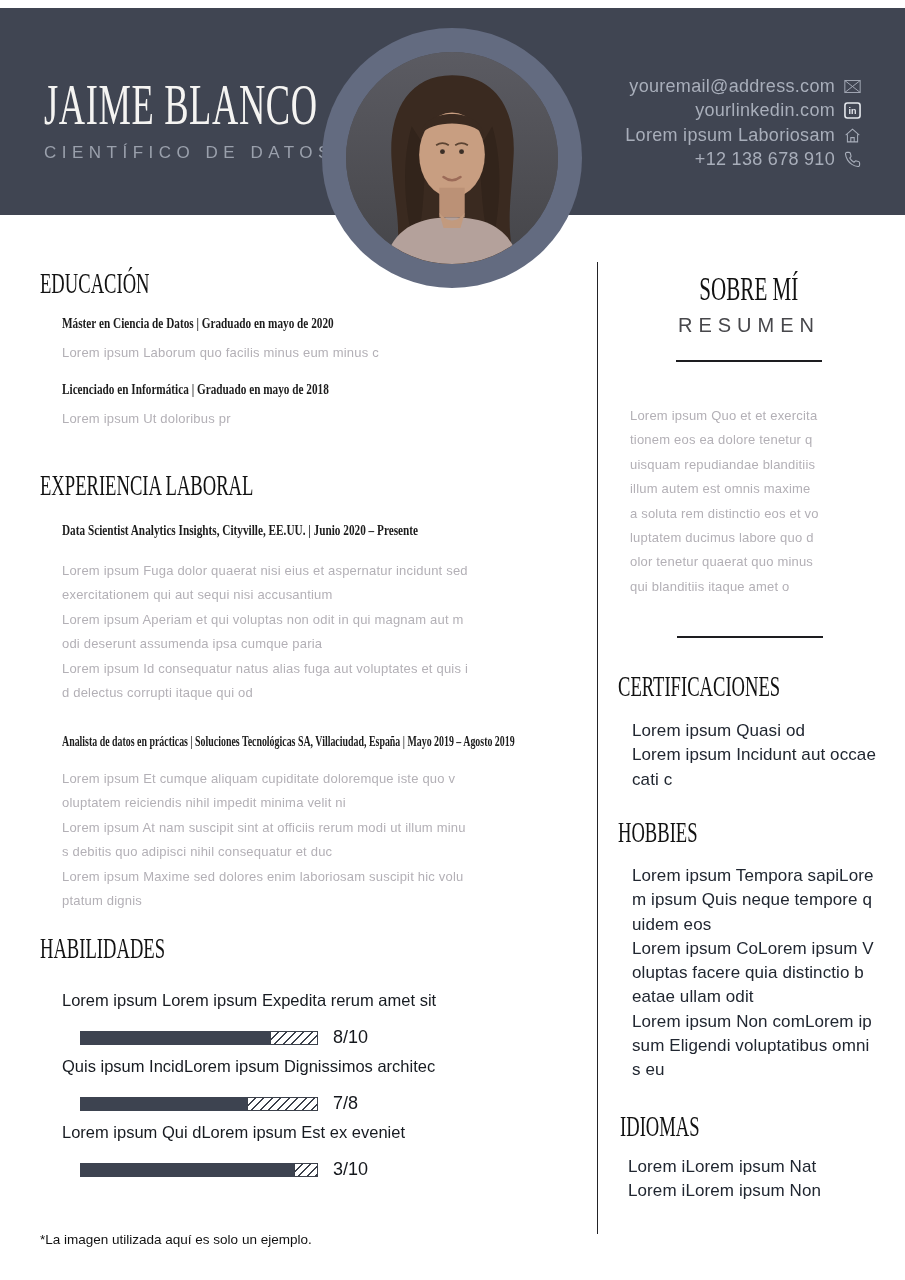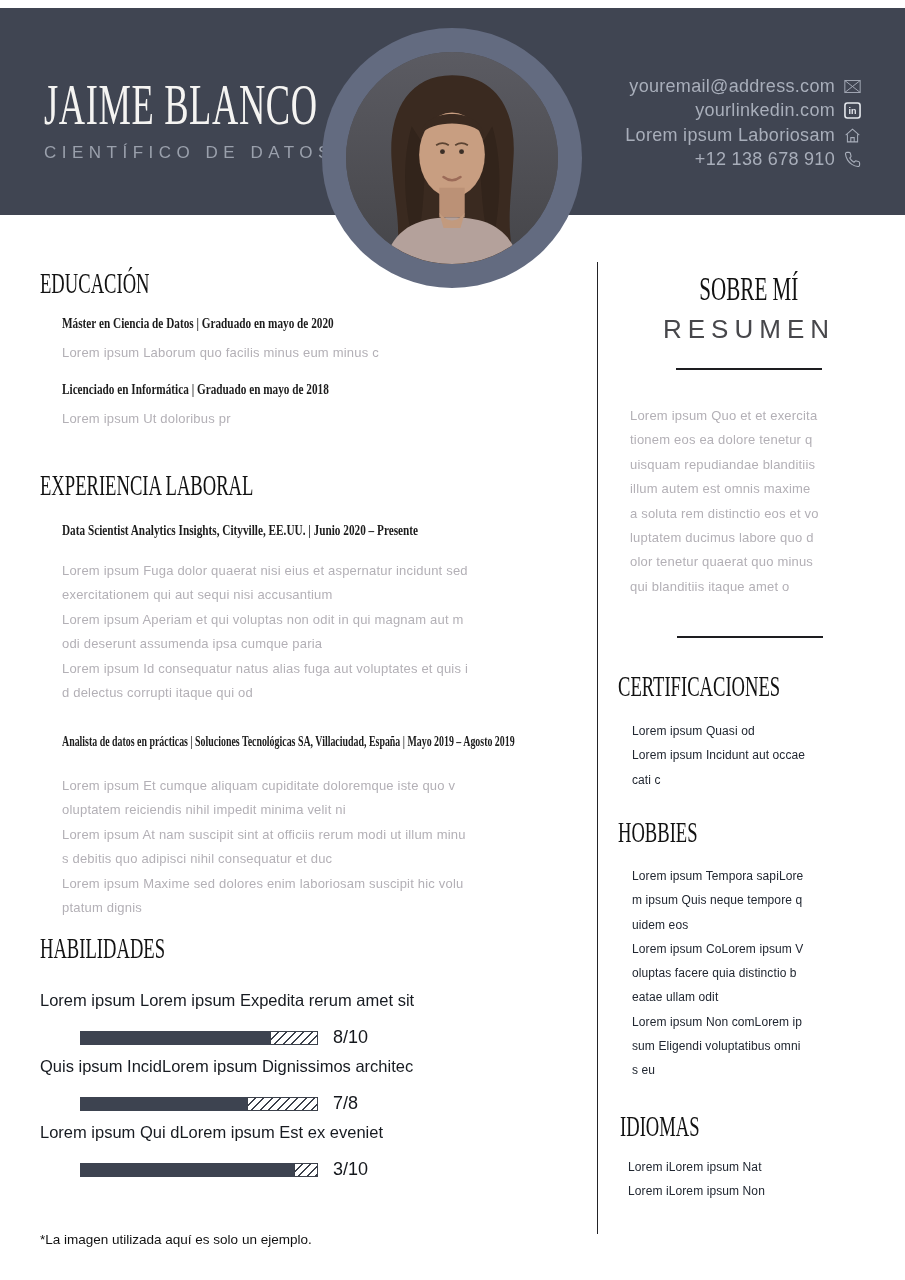--- a/index.html
+++ b/index.html
@@ -32,40 +32,40 @@
   .photo-inner{position:absolute;left:24px;top:24px;width:212px;height:212px;border-radius:50%;overflow:hidden;background:#4c4c52;}
   .photo-inner svg{display:block;width:100%;height:100%;}
 
   
   .section-heading{font-family:"Liberation Serif","DejaVu Serif",serif;font-weight:500;font-size:30px;line-height:30px;
     color:#121212;transform:scaleX(0.62);transform-origin:left center;white-space:nowrap;}
   .entry-title{font-family:"Liberation Serif","DejaVu Serif",serif;font-weight:700;font-size:15px;line-height:18px;
     color:#1c1c1c;transform:scaleX(0.75);transform-origin:left center;white-space:nowrap;}
   .entry-title.tight{transform:scaleX(0.66);}
   .light-text{font-size:13px;font-weight:300;color:var(--light-text);line-height:24.4px;white-space:pre;letter-spacing:0.2px;}
-  .dark-text{font-size:12px;font-weight:400;color:var(--dark-text);line-height:24.3px;white-space:pre;letter-spacing:0.1px;}
+  .dark-text{font-size:17px;font-weight:400;color:var(--dark-text);line-height:24.3px;white-space:pre;letter-spacing:0.1px;}
 
   .abs{position:absolute;}
 
   
   .skill{position:absolute;left:40px;width:540px;}
-  .skill-label{font-size:16.5px;font-weight:500;color:#171b21;line-height:22px;}
+  .skill-label{margin-left:22px;font-size:16.5px;font-weight:500;color:#171b21;line-height:22px;}
   .skill-bar-row{display:flex;align-items:center;margin-left:40px;margin-top:16px;}
   .skill-bar{display:flex;width:238px;height:14px;}
   .skill-bar-fill{background:var(--bar-fill);height:100%;}
   .skill-bar-rest{flex:1;height:100%;border:1px solid #3c414b;background-color:#fff;
     background-image:repeating-linear-gradient(135deg,transparent 0 4.5px,#3c414b 4.5px 6px);}
   .skill-score{margin-left:15px;font-size:18px;font-weight:400;color:#14171c;}
 
   
   .v-divider{position:absolute;left:597px;top:262px;width:1.3px;height:972px;background:#232327;}
   .h-rule{height:2px;background:#1d1d20;}
   .about-head{position:absolute;left:598px;top:272px;width:302px;text-align:center;}
   .about-head .section-heading{transform-origin:center center;display:inline-block;}
-  .about-sub{margin-top:8px;font-size:26px;font-weight:300;letter-spacing:6px;color:#47474b;}
+  .about-sub{margin-top:8px;font-size:20px;font-weight:300;letter-spacing:6px;color:#47474b;}
   .about-head .h-rule{width:146px;margin:23px auto 0;}
 
   .footnote{position:absolute;left:40px;top:1232px;font-size:13.5px;color:#111;}
 </style>
 </head>
 <body>
 
 <div class="page">
 
   <div class="header-band">
@@ -150,21 +150,21 @@
     <div class="entry-title">Data Scientist Analytics Insights, Cityville, EE.UU. | Junio 2020 – Presente</div>
     <div class="light-text" style="margin-top:20px;">Lorem ipsum Fuga dolor quaerat nisi eius et aspernatur incidunt sed
 exercitationem qui aut sequi nisi accusantium
 Lorem ipsum Aperiam et qui voluptas non odit in qui magnam aut m
 odi deserunt assumenda ipsa cumque paria
 Lorem ipsum Id consequatur natus alias fuga aut voluptates et quis i
 d delectus corrupti itaque qui od</div>
   </div>
   <div class="abs" style="left:62px;top:732px;">
     <div class="entry-title tight">Analista de datos en prácticas | Soluciones Tecnológicas SA, Villaciudad, España | Mayo 2019 – Agosto 2019</div>
-    <div class="light-text" style="margin-top:24px;">Lorem ipsum Et cumque aliquam cupiditate doloremque iste quo v
+    <div class="light-text" style="margin-top:17px;">Lorem ipsum Et cumque aliquam cupiditate doloremque iste quo v
 oluptatem reiciendis nihil impedit minima velit ni
 Lorem ipsum At nam suscipit sint at officiis rerum modi ut illum minu
 s debitis quo adipisci nihil consequatur et duc
 Lorem ipsum Maxime sed dolores enim laboriosam suscipit hic volu
 ptatum dignis</div>
   </div>
 
   <div class="abs section-heading" style="left:40px;top:933px;">HABILIDADES</div>
 
   <div class="skill" style="top:989px;">

